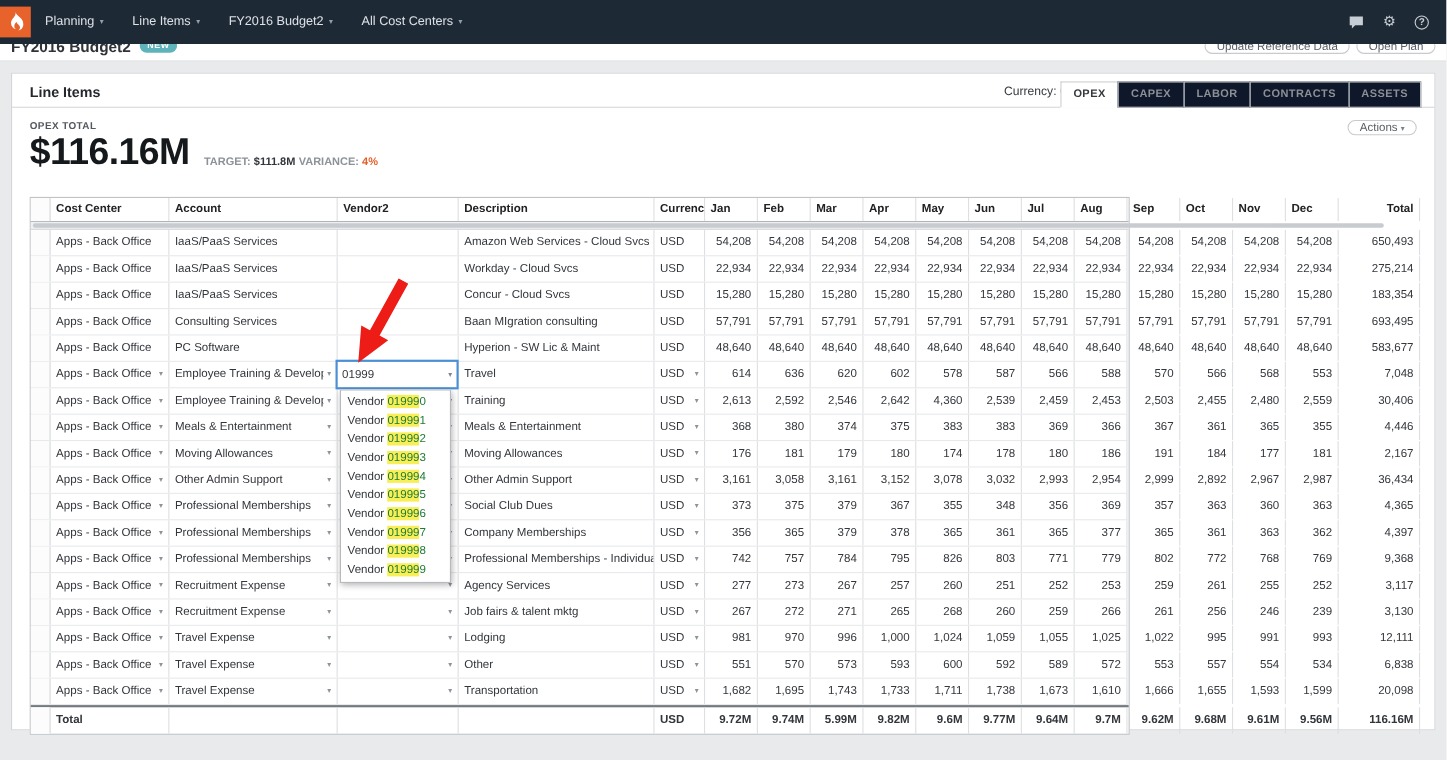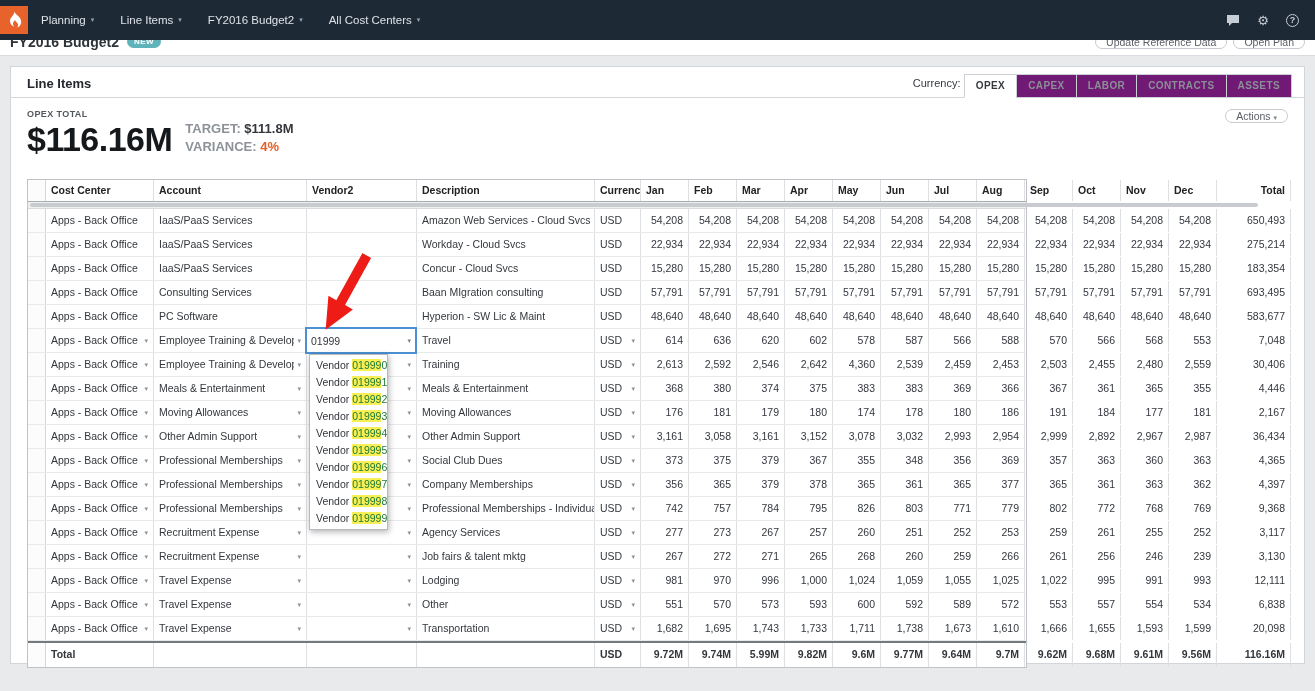--- a/index.html
+++ b/index.html
@@ -23,28 +23,28 @@
   .subheader-buttons{margin-left:auto;display:flex;gap:6px;}
   .btn{background:#fff;border:1px solid #c7cacf;border-radius:10px;font-size:10.5px;color:#5a5f66;padding:0 10px;cursor:pointer;font-family:inherit;white-space:nowrap;}
 
   
   .card{position:absolute;top:66px;left:10px;width:1295px;height:598px;background:#fff;border:1px solid #d3d6d9;}
   .card-header{position:absolute;top:0;left:0;right:0;height:31px;border-bottom:1px solid #d5d8db;}
   .panel-title{position:absolute;left:16px;top:9px;font-size:13px;font-weight:bold;color:#24282d;}
   .currency-selector{position:absolute;right:296px;top:10px;font-size:11px;color:#35393e;cursor:pointer;white-space:nowrap;}
   .currency-selector .nav-caret{color:#7c8289;font-size:7px;}
   .tabs{position:absolute;right:12px;bottom:-1px;display:flex;}
-  .tab{height:24px;line-height:22px;padding:0 11px;font-size:10px;font-weight:bold;color:#8b9096;background:#701a75;border:1px solid #cccfd3;margin-left:-1px;letter-spacing:.4px;cursor:pointer;white-space:nowrap;}
+  .tab{height:24px;line-height:22px;padding:0 11px;font-size:10px;font-weight:bold;color:#8b9096;background:#0f172a;border:1px solid #cccfd3;margin-left:-1px;letter-spacing:.4px;cursor:pointer;white-space:nowrap;}
   .tab.active{background:#fff;color:#35393e;border-bottom-color:#fff;}
 
   .summary{position:absolute;top:42px;left:16px;}
   .opex-label{font-size:9px;font-weight:bold;color:#53585e;letter-spacing:.4px;}
   .summary-row{display:flex;align-items:flex-end;gap:13px;margin-top:2px;}
   .big-number{font-size:34px;font-weight:bold;color:#16191c;line-height:1;letter-spacing:-.5px;}
-  .target-block{display:flex;flex-direction:column;gap:3px;padding-bottom:2px;font-size:13px;white-space:nowrap;}
+  .target-block{display:flex;flex-direction:row;gap:3px;padding-bottom:2px;font-size:10px;white-space:nowrap;}
   .t-label{font-weight:bold;color:#8d9298;}
   .t-val{font-weight:bold;color:#33373c;}
   .v-val{font-weight:bold;color:#e2612b;}
   .actions-btn{position:absolute;right:16px;top:42px;}
 
   
   .table-wrap{position:absolute;left:16px;top:112px;width:1266px;}
   #grid{width:1000px;border:1px solid #bfc2c6;background:#fff;}
   .grid-row{display:grid;grid-template-columns:18px 108px 153px 110px 178px 46px repeat(12,48px) 74px;}
   .headrow{height:22px;border-bottom:1px solid #a8acb1;}
@@ -59,21 +59,21 @@
   .flexcell{display:flex;justify-content:space-between;align-items:center;}
   .flexcell .txt{overflow:hidden;white-space:nowrap;}
   .cellcaret{font-size:7px;color:#8d939a;margin-left:3px;flex:none;}
   .scroll-strip{height:7px;background:#eef0f1;border-bottom:1px solid #d8dadd;position:relative;}
   .scroll-thumb{position:absolute;left:2px;top:1px;height:4px;width:1228px;background:#c8cbcf;border-radius:2px;cursor:pointer;}
 
   
   .editor{position:absolute;left:278px;top:148px;width:112px;height:27px;border:2px solid #4a90d2;background:#fff;z-index:6;display:flex;align-items:center;}
   .editor input{border:none;outline:none;font-family:inherit;font-size:10.5px;color:#33373c;width:100%;padding:0 4px;background:transparent;}
   .editor .cellcaret{color:#7a8691;margin-right:4px;}
-  .dropdown{position:absolute;left:282px;top:175px;width:79px;background:#fff;border:1px solid #b6babf;box-shadow:1px 2px 6px rgba(0,0,0,.3);z-index:7;padding:2px 0;}
+  .dropdown{position:absolute;left:282px;top:175px;width:101px;background:#fff;border:1px solid #b6babf;box-shadow:1px 2px 6px rgba(0,0,0,.3);z-index:7;padding:2px 0;}
   .dd-item{height:17px;line-height:17px;padding:0 6px;font-size:10.5px;color:#33373c;white-space:nowrap;cursor:pointer;}
   .dd-item .hl{background:#f8ef57;color:#1f7a36;}
   .dd-item .sfx{color:#1f7a36;}
 
   
   .arrow{position:absolute;left:331px;top:250px;width:30px;height:86px;transform:rotate(29deg);z-index:20;pointer-events:none;}
 </style>
 </head>
 <body>
 

